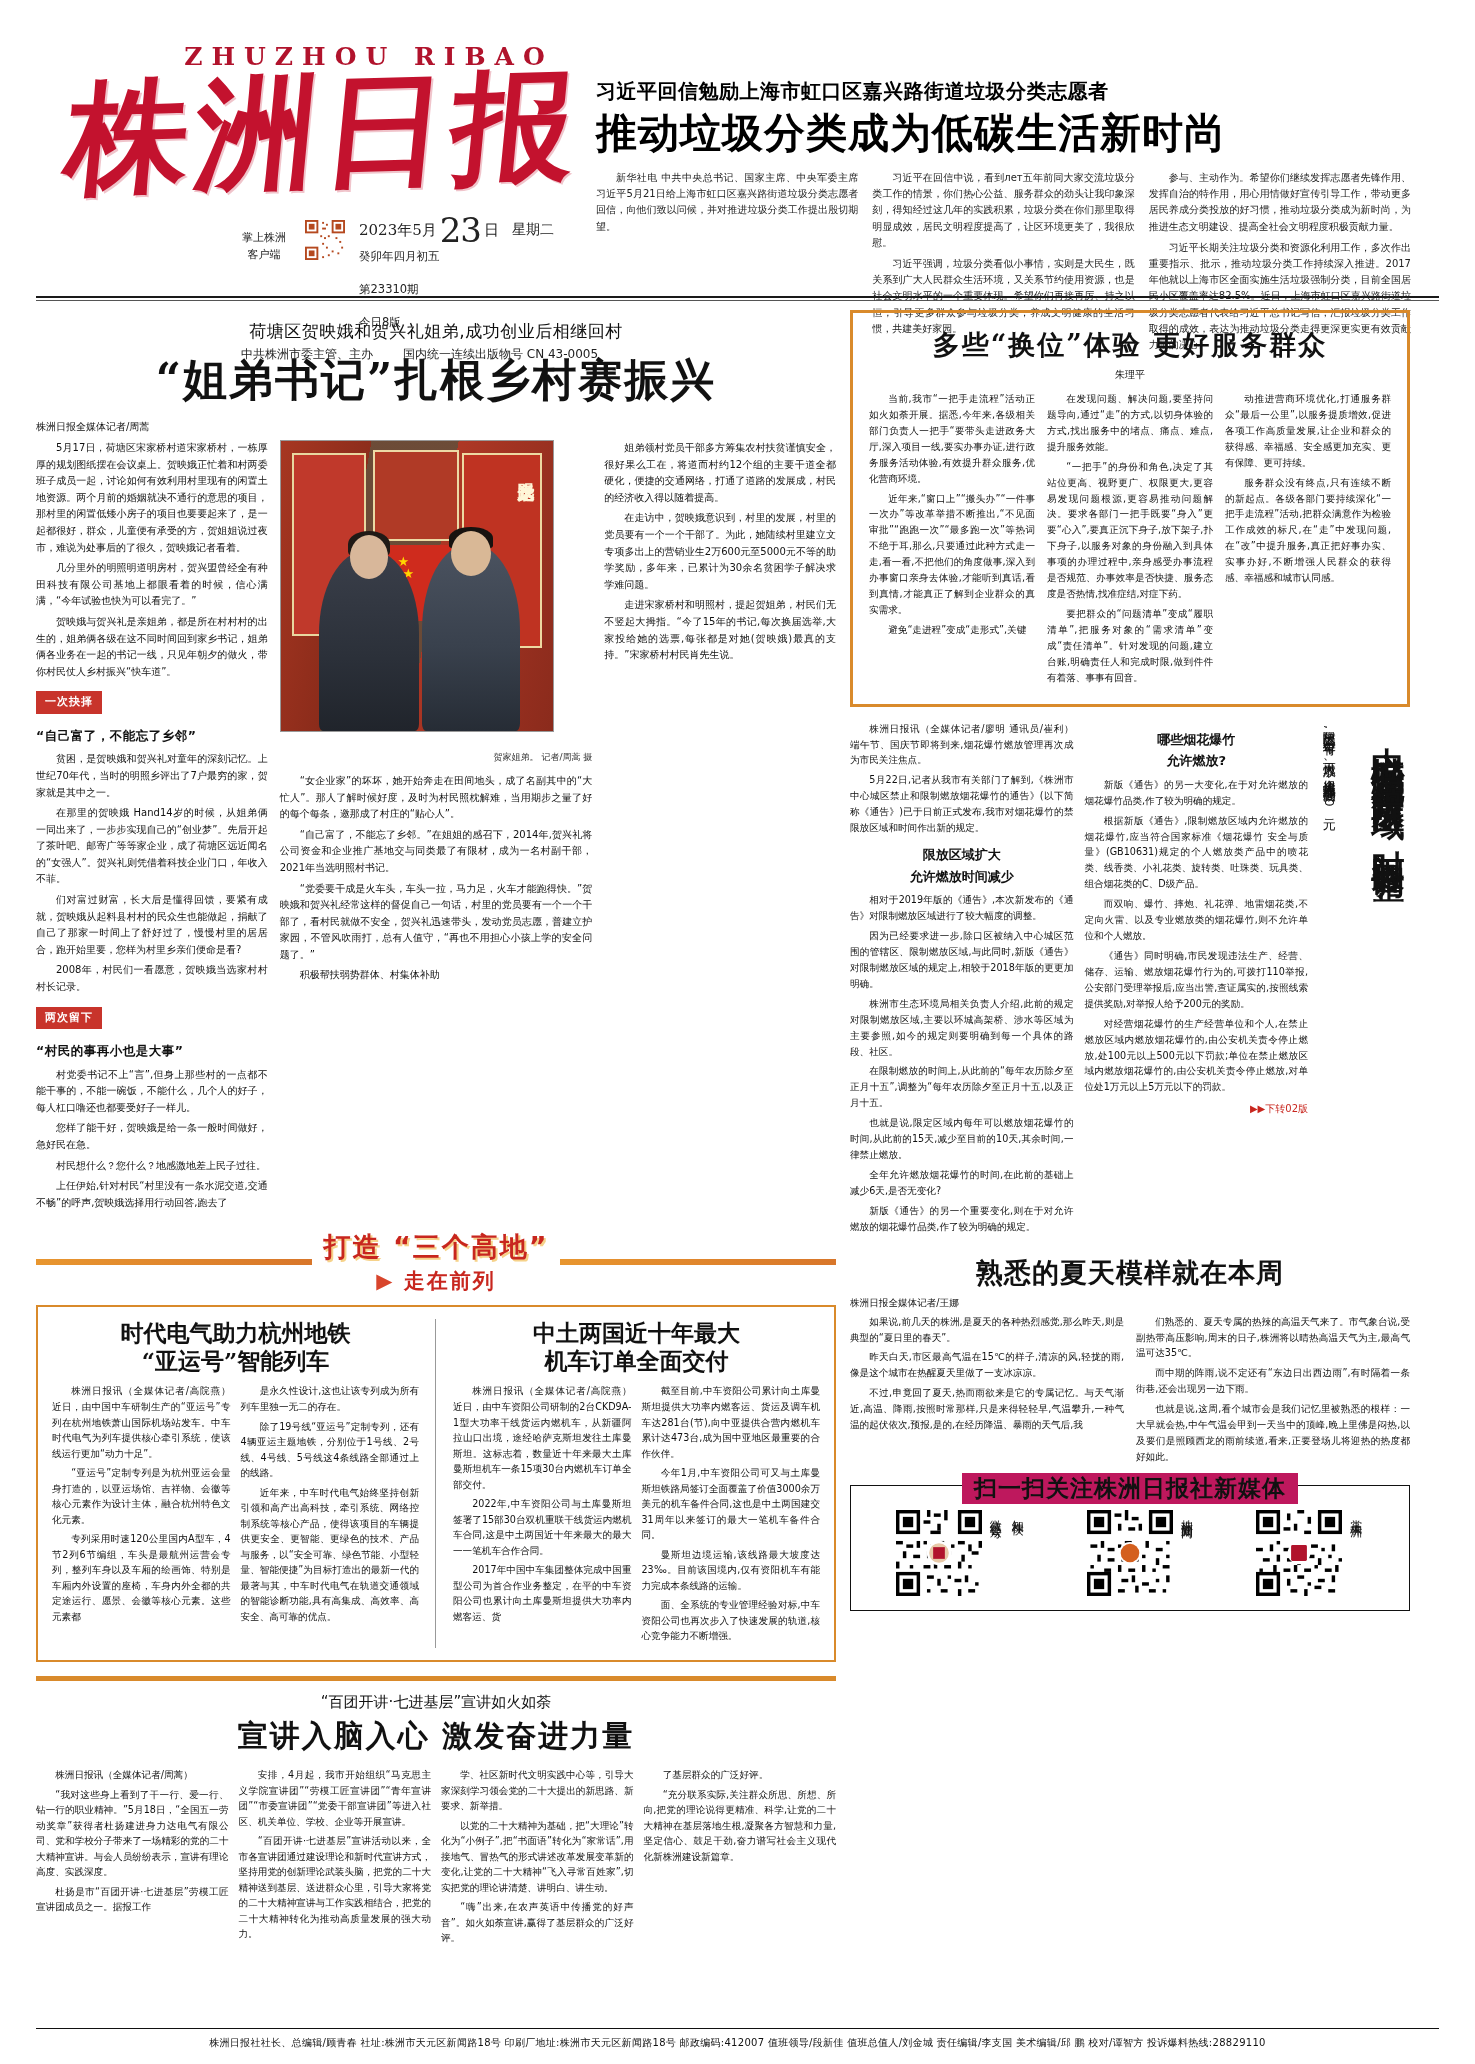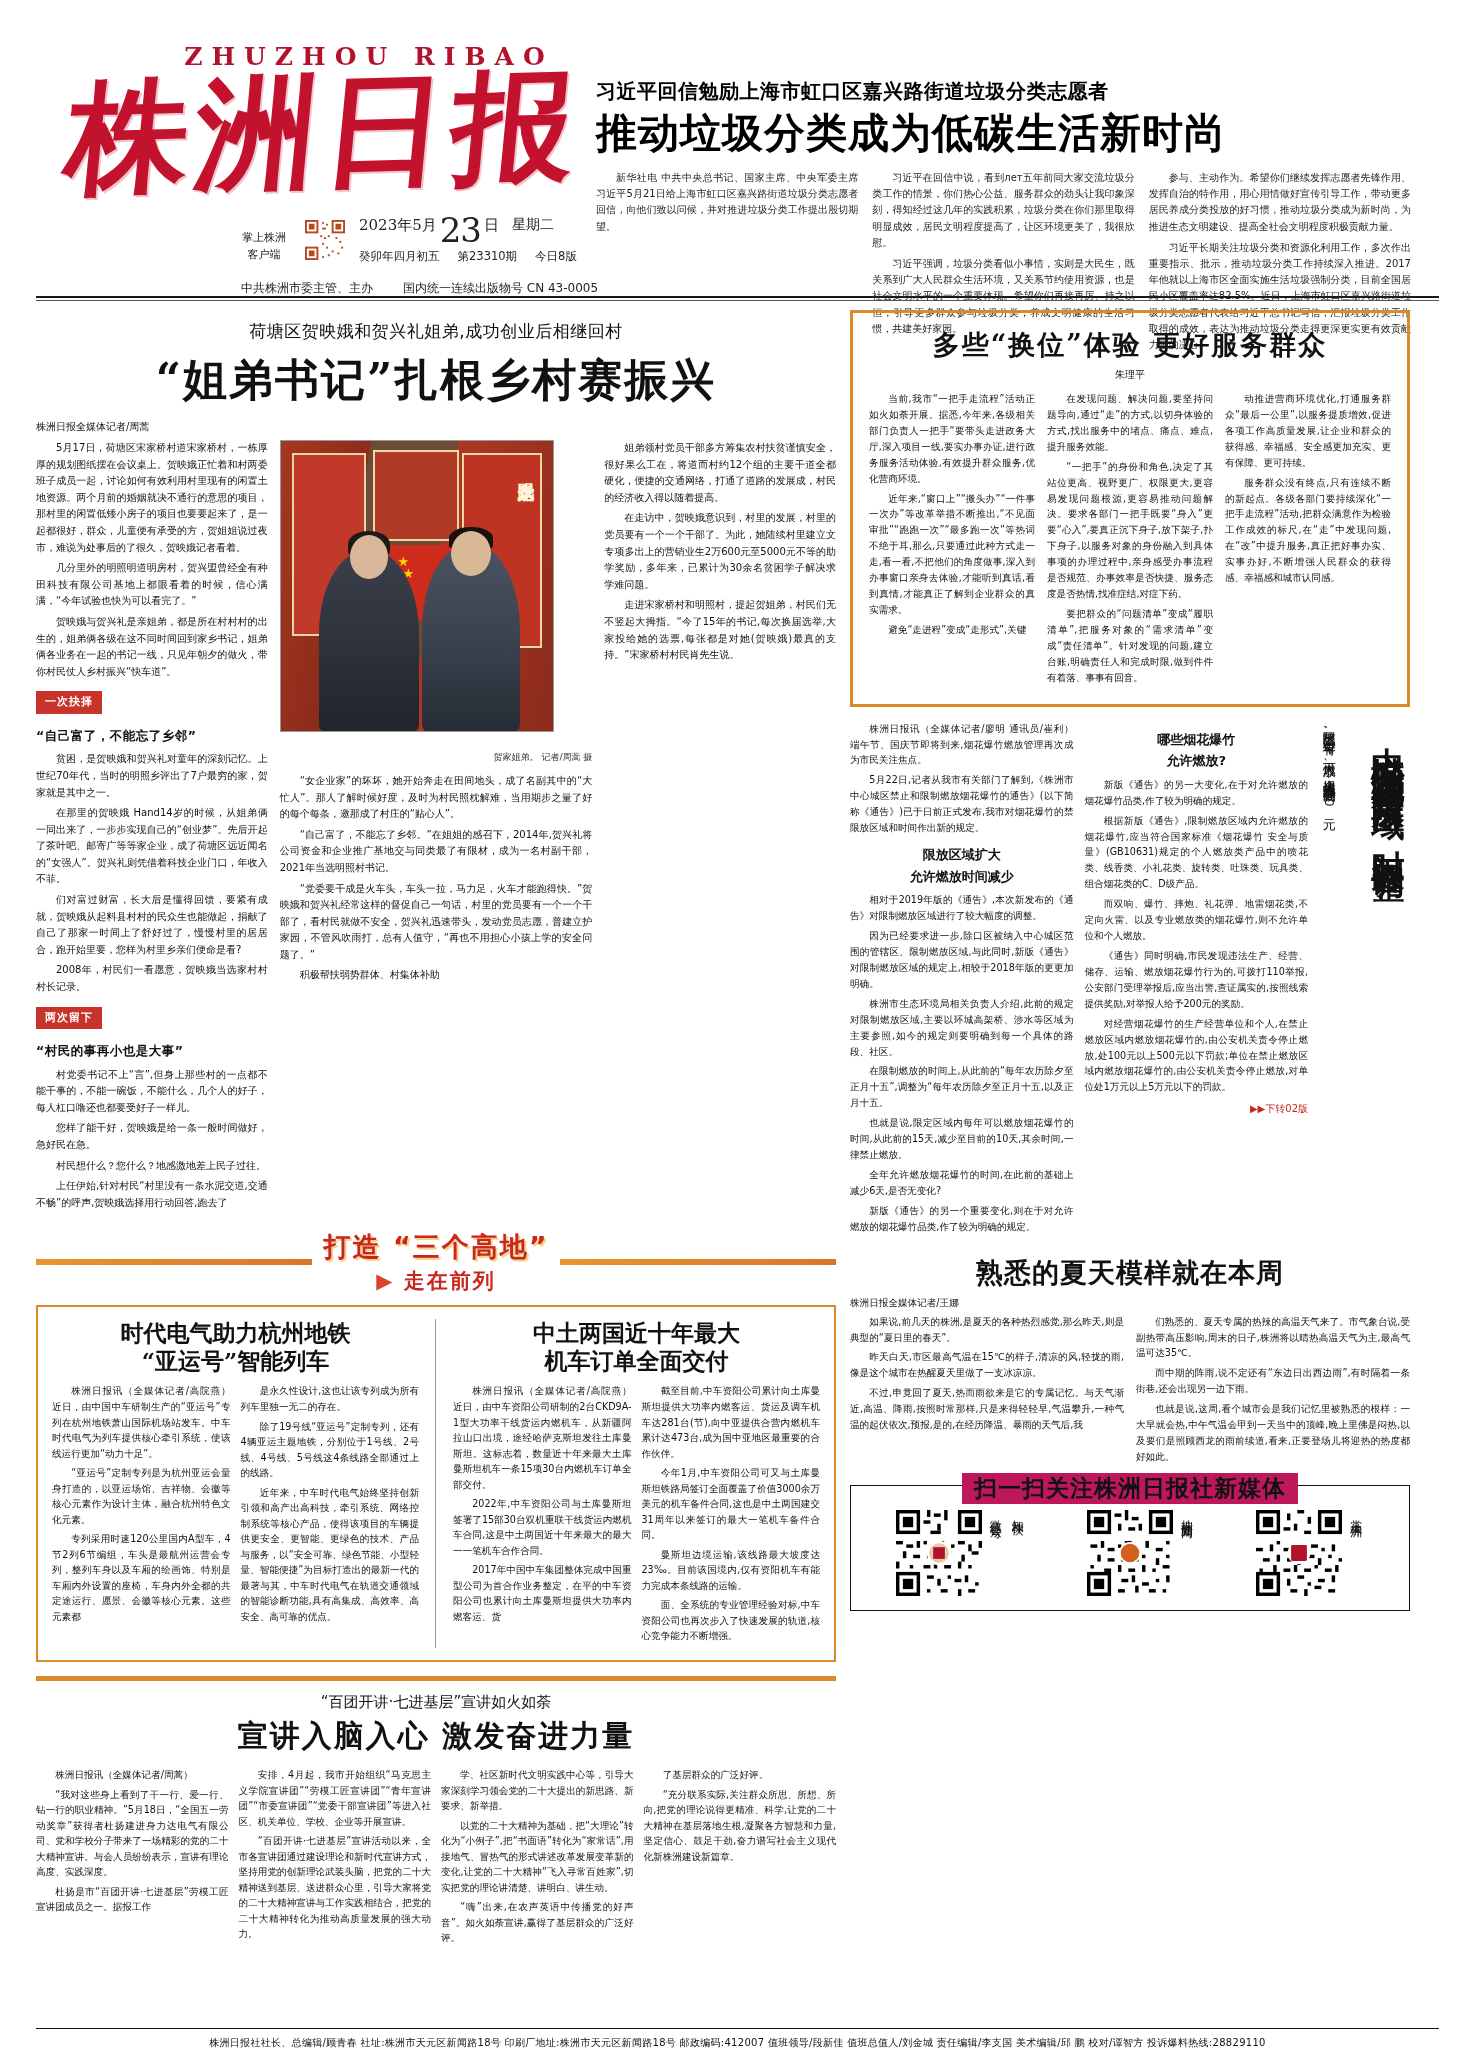--- a/index.html
+++ b/index.html
@@ -24,25 +24,25 @@
     line-height:1.05;text-align:center;
     transform:skewX(-7deg) rotate(-1.5deg);
     text-shadow:2px 2px 0 rgba(195,18,46,.25);
     margin-top:-4px;
   }
   .mast-meta{position:absolute;left:195px;top:216px;width:430px;font-size:11.5px;color:#222;}
   .mm-row{display:flex;align-items:flex-start;gap:8px;}
   .mm-app{width:66px;text-align:center;line-height:1.5;font-size:11px;padding-top:14px;}
   .mm-qr{width:40px;height:40px;margin-top:4px;}
   .mm-date{flex:1;padding-left:6px;}
-  .mm-date-main{display:flex;align-items:flex-start;gap:3px;white-space:nowrap;}
+  .mm-date-main{display:flex;align-items:center;gap:3px;white-space:nowrap;}
   .mm-date-main .y{font-size:15px;font-family:"DejaVu Serif",serif;}
   .mm-bigday{font-size:34px;font-family:"DejaVu Serif","Liberation Serif",serif;line-height:.85;letter-spacing:-1px;}
   .mm-week{font-size:14px;margin-left:10px;}
-  .mm-sub{font-size:11.5px;margin-top:4px;display:flex;gap:18px;white-space:nowrap;}
+  .mm-sub{font-size:11.5px;margin-top:4px;display:flex;gap:18px;white-space:nowrap;flex-direction:column;}
   .mm-foot{margin-top:16px;font-size:12px;display:flex;gap:30px;white-space:nowrap;padding-left:10px;}
 
   .mast-right{position:absolute;left:560px;top:78px;right:28px;}
   .shoulder-top{font-size:20px;font-weight:700;letter-spacing:.5px;color:#000;margin-bottom:6px;}
   .lead-head{font-size:41px;font-weight:700;letter-spacing:1px;line-height:1.1;color:#000;}
   .lead-cols{display:flex;gap:14px;margin-top:14px;}
   .lead-col{flex:1;font-size:10px;line-height:1.62;text-align:justify;color:#222;}
   .lead-col p{margin:0 0 5px 0;text-indent:2em;}
 
   .rule-thick{border-top:2px solid #1a1a1a;margin:6px 0 0 0;}

